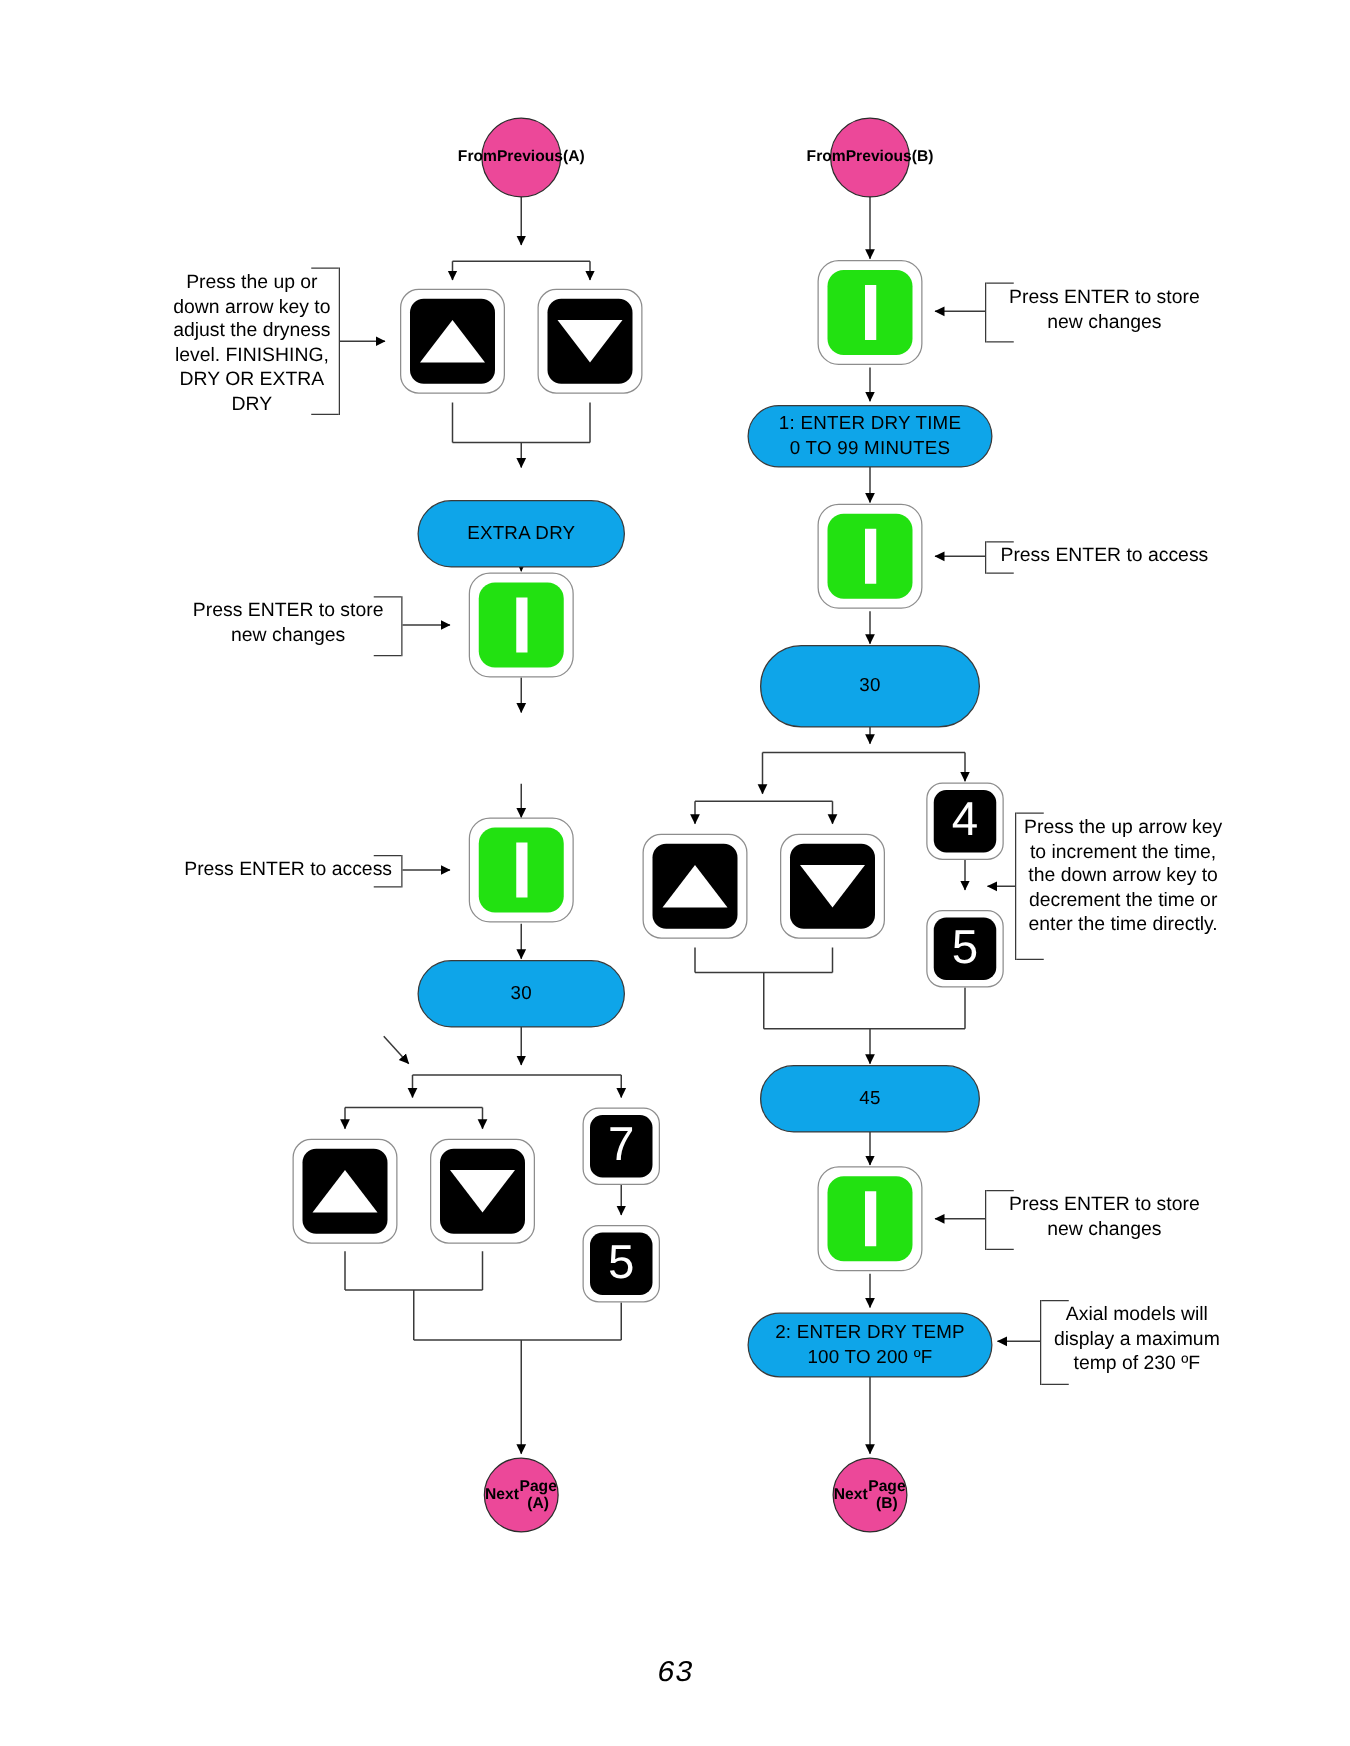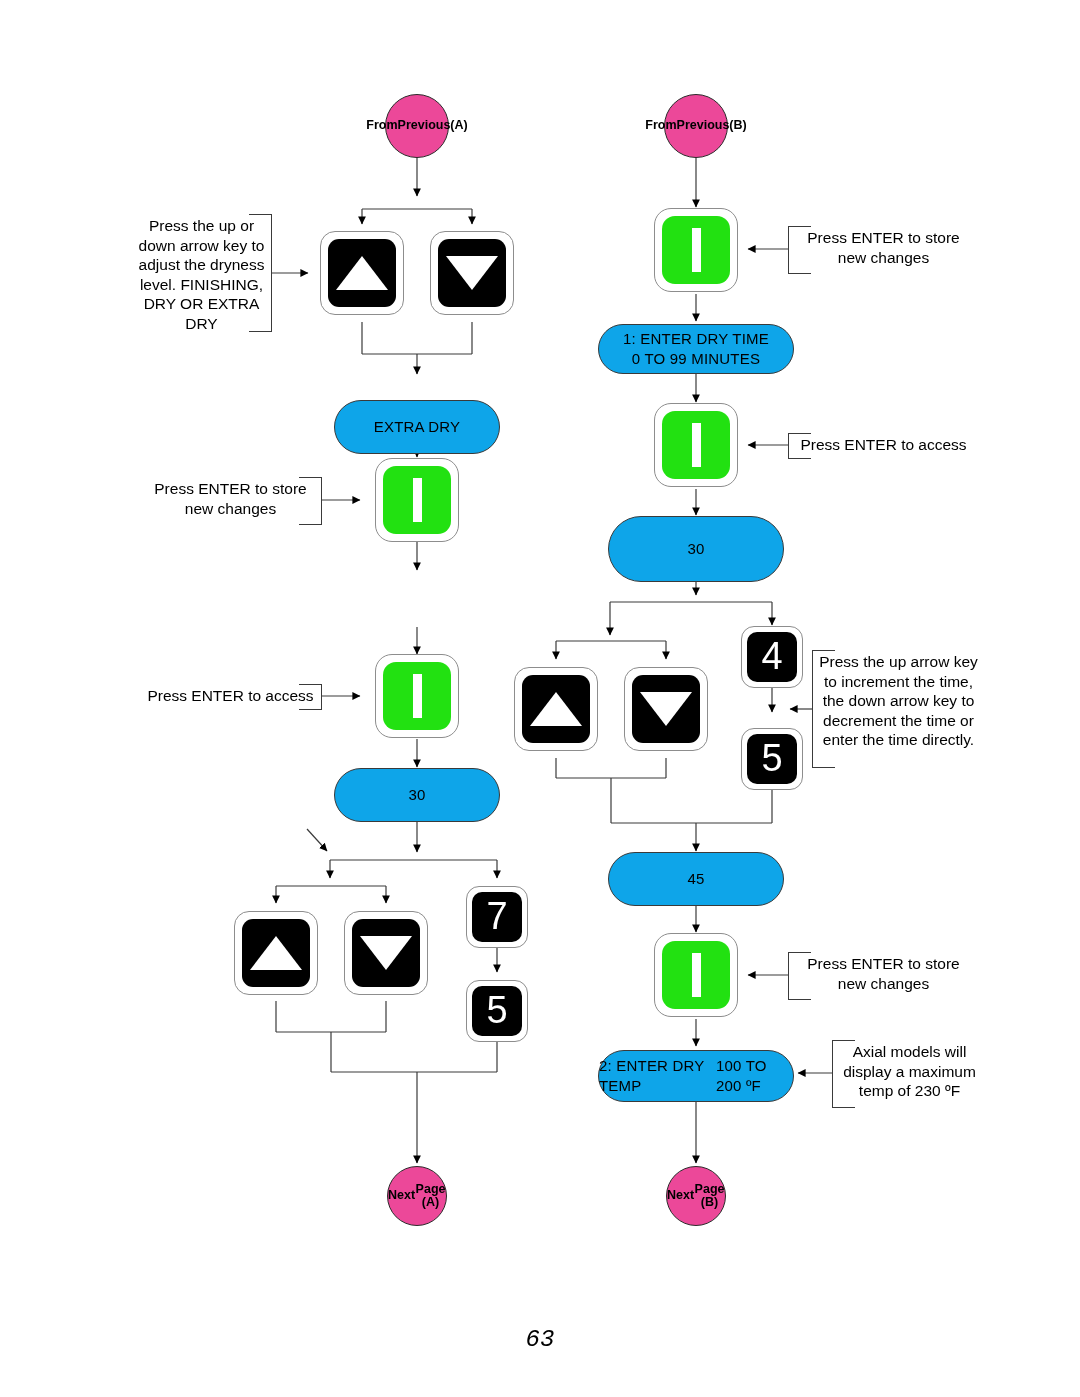--- a/index.html
+++ b/index.html
@@ -417,21 +417,21 @@
       <span class="enter-bar"></span>
     </div>
   </div>
 
   <div class="callout left-brk" style="left:788px; top:952px; width:190px; height:48px;">
     <span class="cap-t"></span>
     <span class="cap-b"></span>
     <span class="txt">Press ENTER to store new changes</span>
   </div>
 
-  <div class="node stadium" style="left:598px; top:1050px; width:196px; height:52px; flex-direction:row;">
+  <div class="node stadium" style="left:598px; top:1050px; width:196px; height:52px; flex-direction:column;">
     <span>2: ENTER DRY TEMP</span>
     <span>100 TO 200 ºF</span>
   </div>
 
   <div class="callout left-brk" style="left:832px; top:1040px; width:154px; height:68px;">
     <span class="cap-t"></span>
     <span class="cap-b"></span>
     <span class="txt">Axial models will display a maximum temp of 230 ºF</span>
   </div>
 

